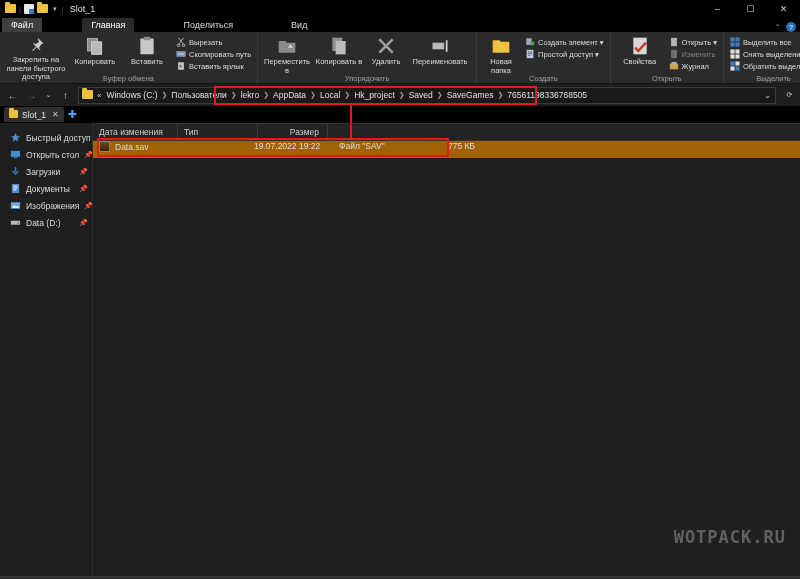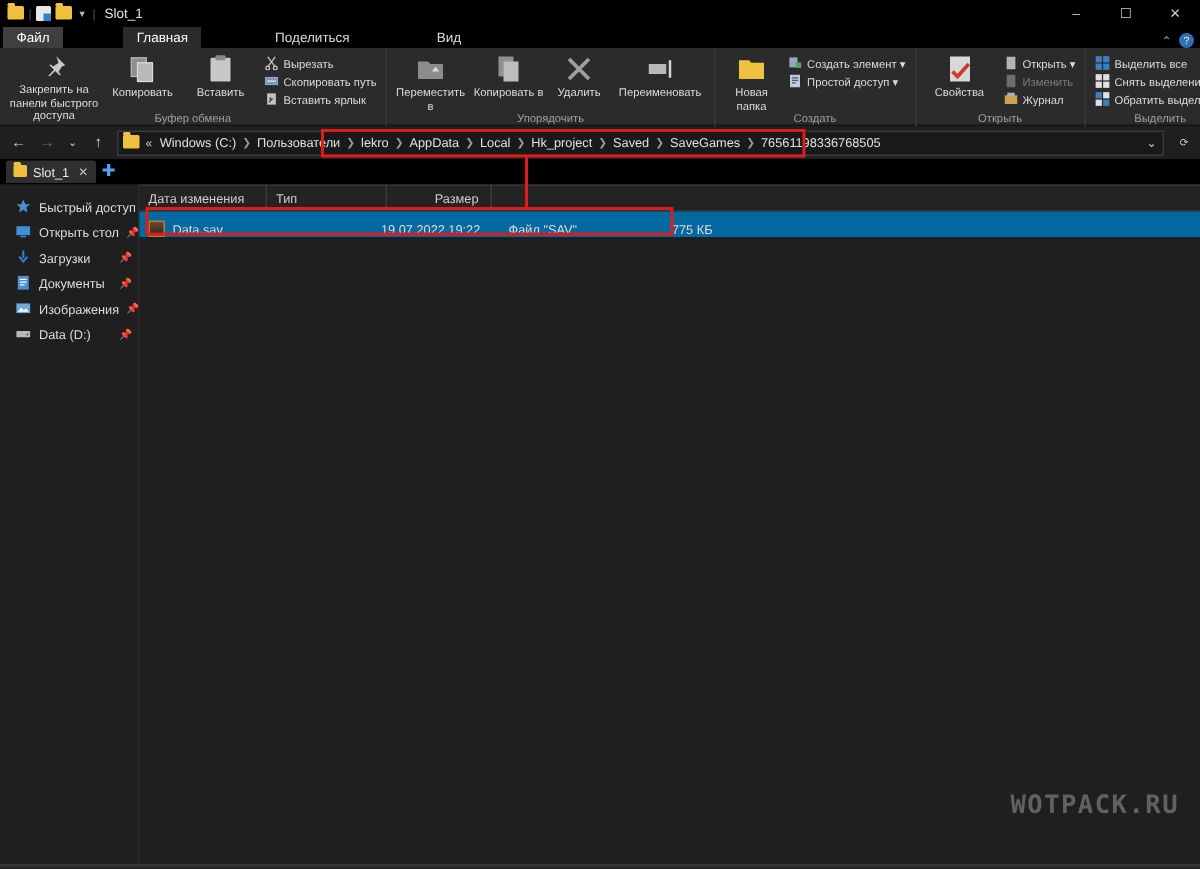--- a/index.html
+++ b/index.html
@@ -167,21 +167,21 @@
   .colh {
     font-size: 8.5px; color: #cfcfcf; padding-left: 6px; height: 18px;
     display: flex; align-items: center; border-right: 1px solid #3a3a3a;
   }
   .c-name { width: 155px; }
   .c-date { width: 85px; }
   .c-type { width: 80px; }
   .c-size { width: 70px; justify-content: flex-end; padding-right: 8px; }
   .filelist { flex: 1; position: relative; }
   .filerow {
-    height: 17px; display: flex; align-items: flex-end; background: #0369a1;
+    height: 17px; display: flex; align-items: flex-start; background: #a16207;
   }
   .cell { font-size: 8.5px; color: #ddd; display: flex; align-items: center; }
   .cell.name { width: 155px; padding-left: 6px; gap: 5px; }
   .cell.date { width: 85px; padding-left: 6px; }
   .cell.type { width: 80px; padding-left: 6px; }
   .cell.size { width: 70px; justify-content: flex-end; padding-right: 8px; }
   .file-ico {
     width: 11px; height: 11px; background: linear-gradient(#6b4a2a,#33231a);
     border: 1px solid #b07a3a; flex: none; position: relative;
   }

